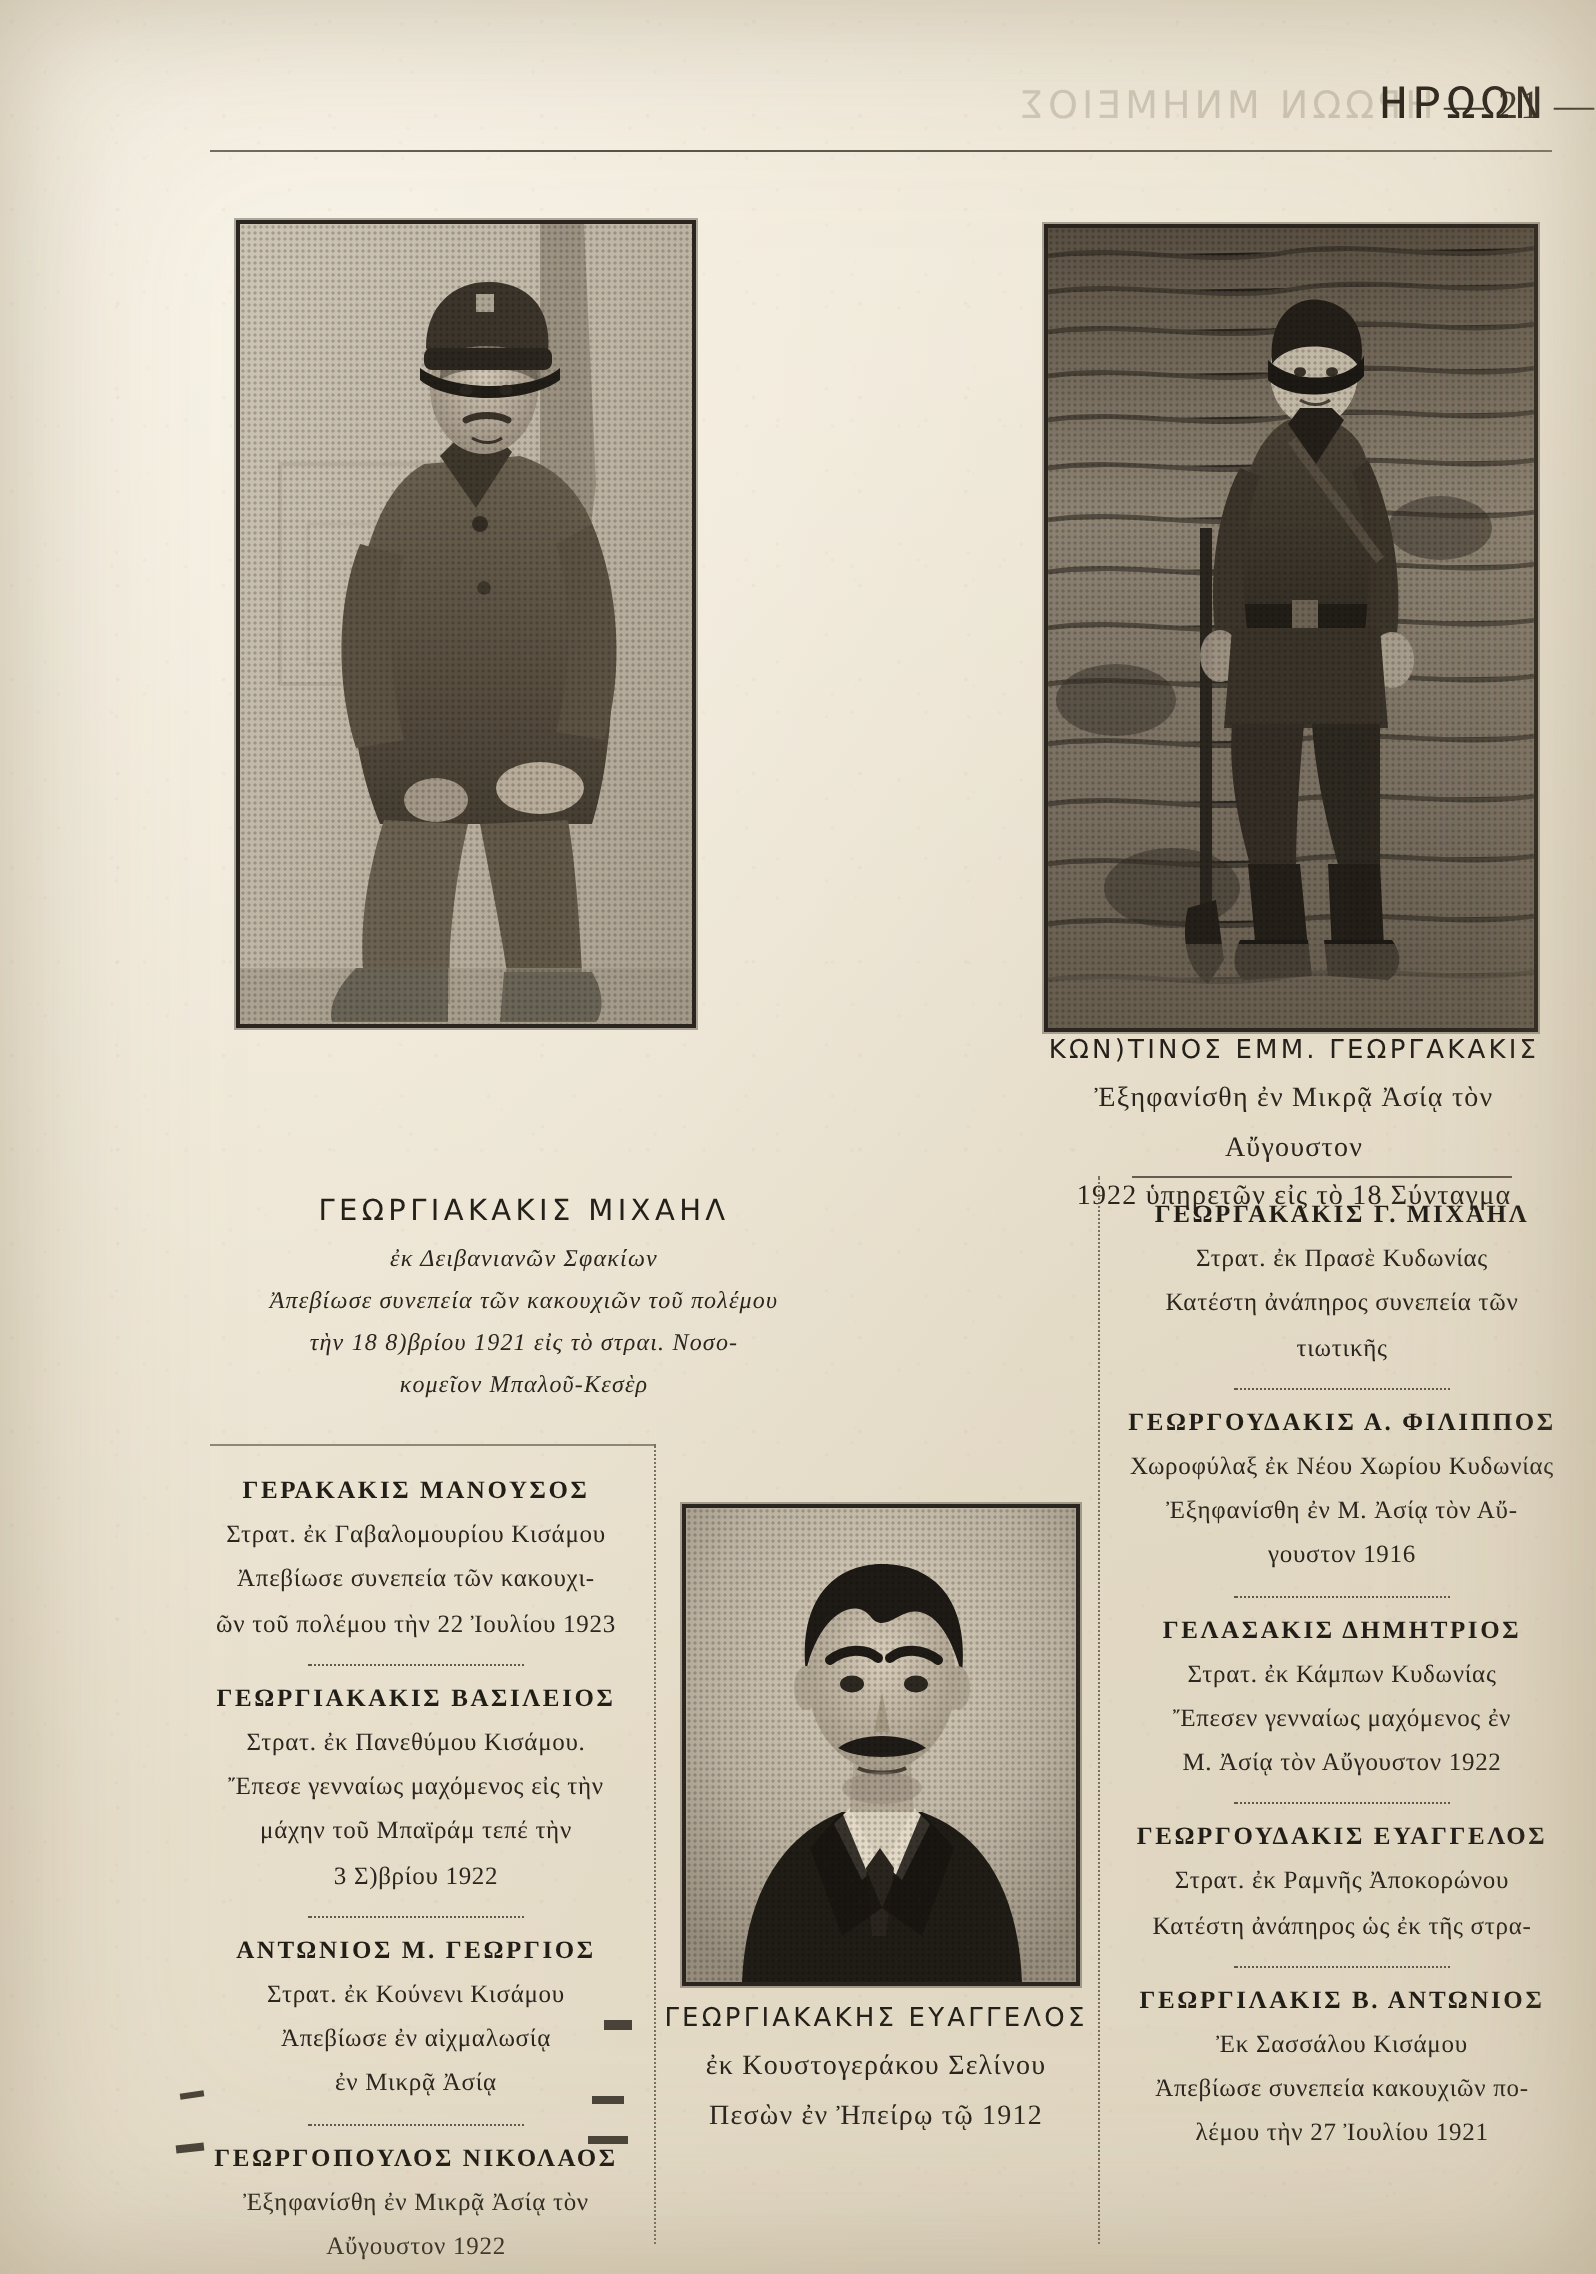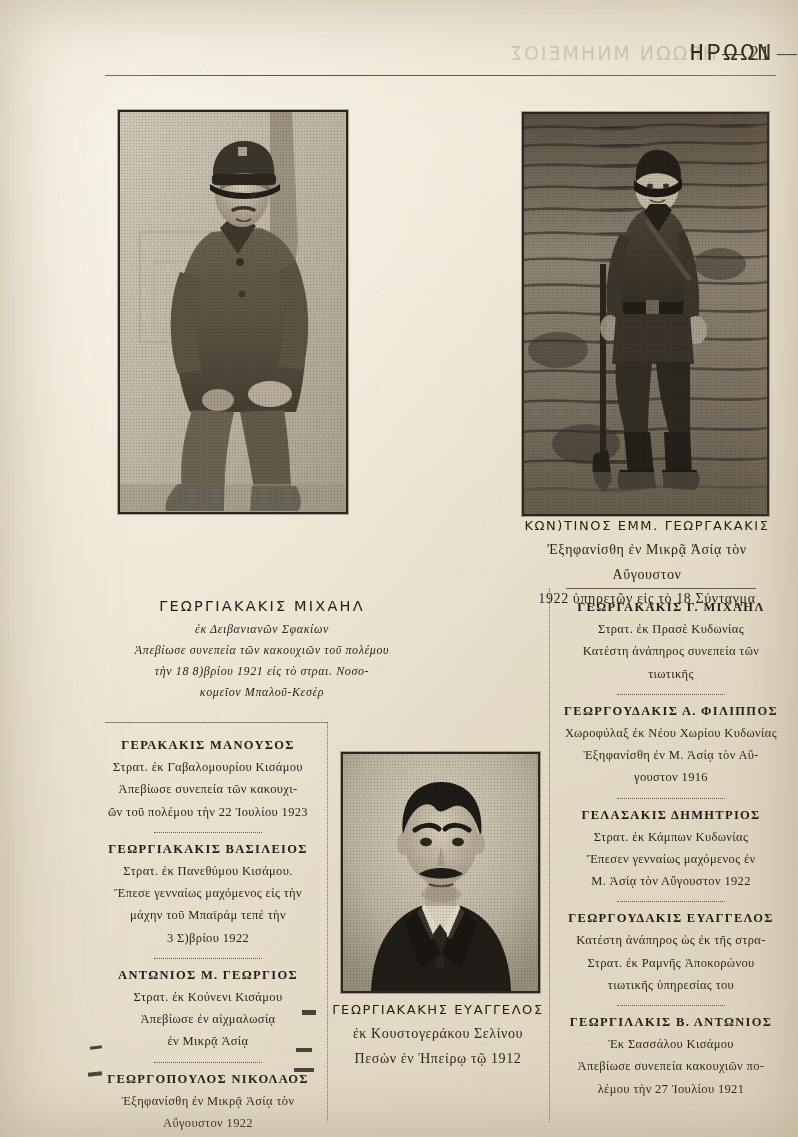--- a/index.html
+++ b/index.html
@@ -468,23 +468,22 @@
     <div class="entry">
       <div class="entry-name">ΓΕΛΑΣΑΚΙΣ  ΔΗΜΗΤΡΙΟΣ</div>
       <div class="entry-line">Στρατ. ἐκ Κάμπων Κυδωνίας</div>
       <div class="entry-line">Ἔπεσεν γενναίως  μαχόμενος ἐν</div>
       <div class="entry-line">Μ. Ἀσίᾳ τὸν  Αὔγουστον 1922</div>
     </div>
     <div class="sep"></div>
 
     <div class="entry">
       <div class="entry-name">ΓΕΩΡΓΟΥΔΑΚΙΣ  ΕΥΑΓΓΕΛΟΣ</div>
+      <div class="entry-line">Στρατ.  ἐκ Ραμνῆς Ἀποκορώνου</div>
       <div class="entry-line">Κατέστη ἀνάπηρος ὡς ἐκ τῆς στρα-</div>
-      <div class="entry-line">Στρατ.  ἐκ Ραμνῆς Ἀποκορώνου</div>
-      <div class="entry-line">τιωτικῆς ὑπηρεσίας του</div>
     </div>
     <div class="sep"></div>
 
     <div class="entry">
       <div class="entry-name">ΓΕΩΡΓΙΛΑΚΙΣ Β. ΑΝΤΩΝΙΟΣ</div>
       <div class="entry-line">Ἐκ Σασσάλου  Κισάμου</div>
       <div class="entry-line">Ἀπεβίωσε συνεπεία κακουχιῶν πο-</div>
       <div class="entry-line">λέμου τὴν 27 Ἰουλίου   1921</div>
     </div>
   </div>

